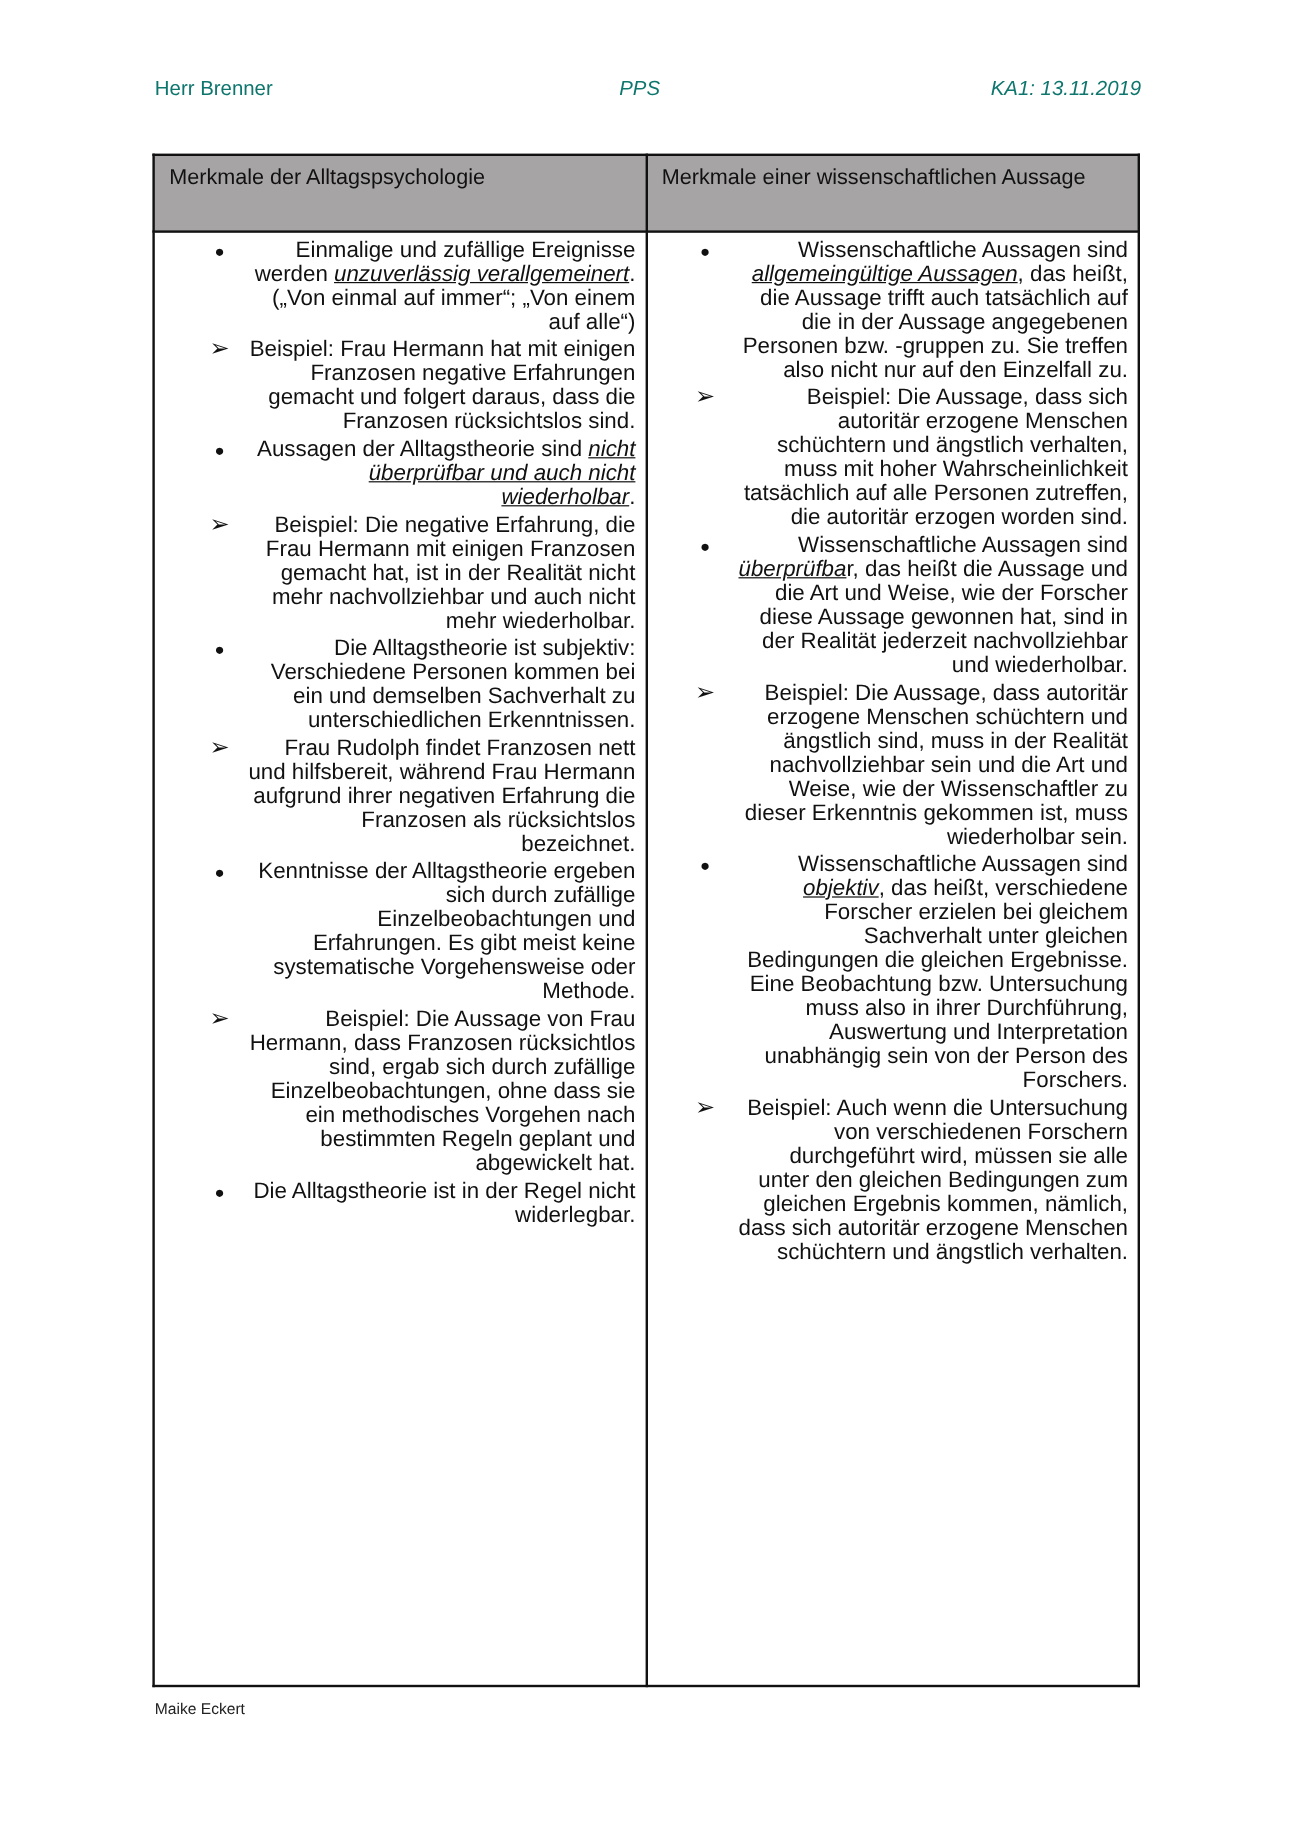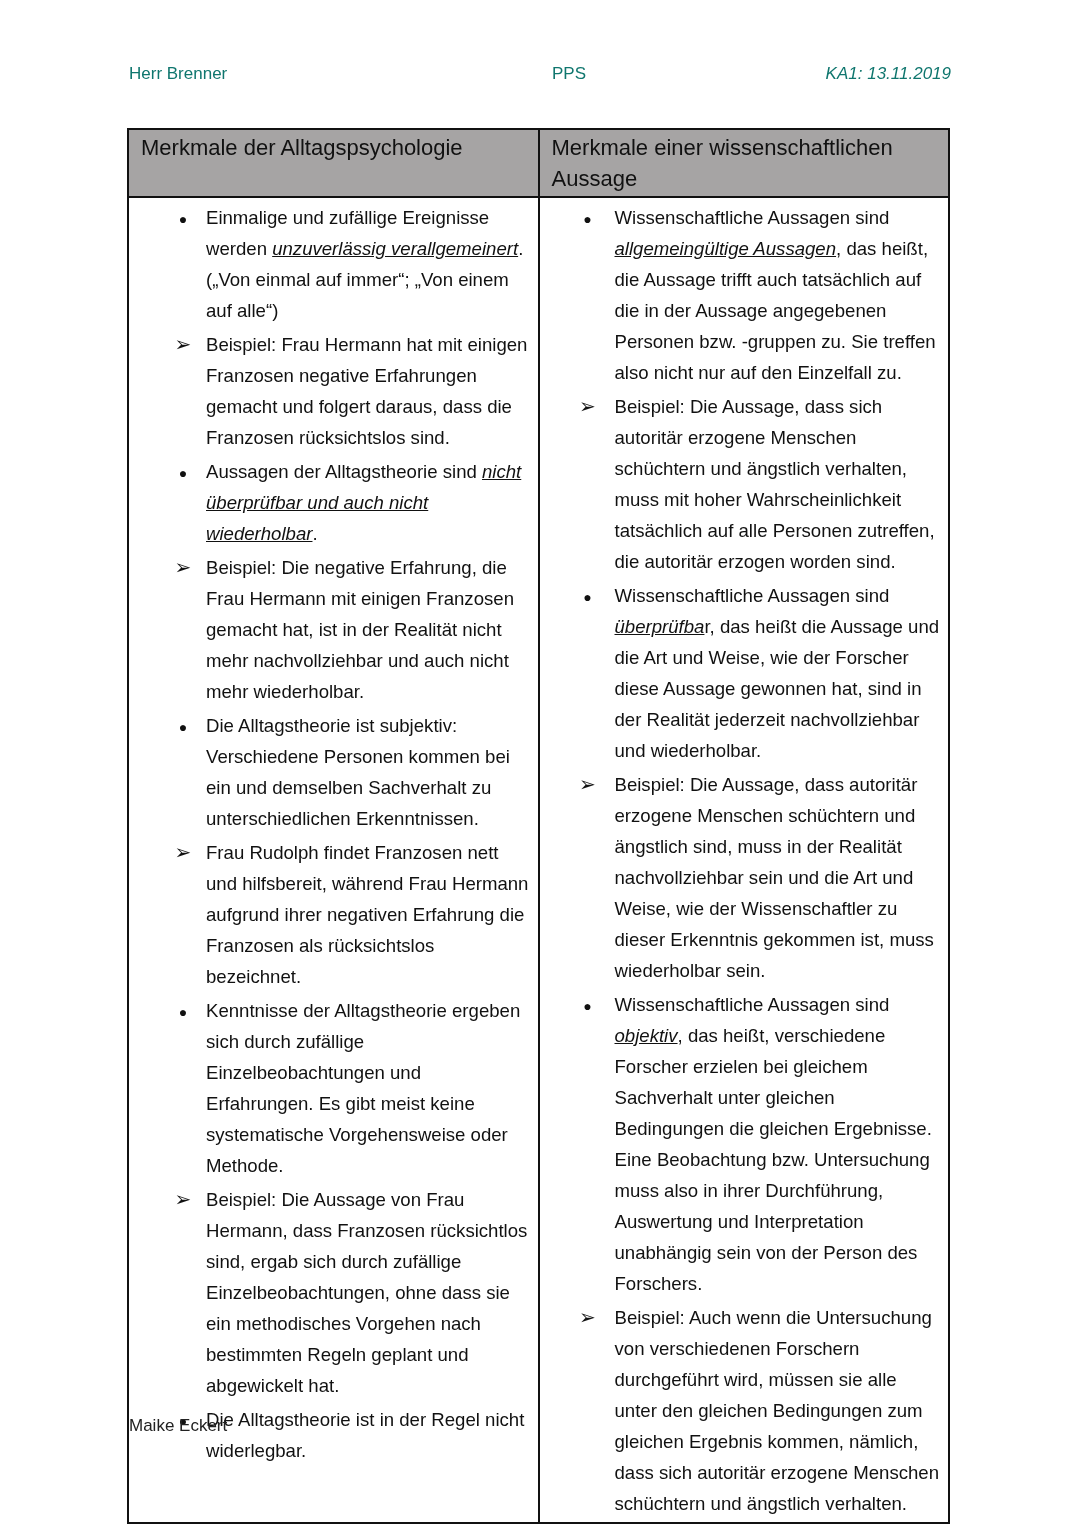--- a/index.html
+++ b/index.html
@@ -1,27 +1,27 @@
 <!DOCTYPE html>
 <html><head>
 <meta charset="utf-8">
 <style>
   html, body { margin:0; padding:0; background:#ffffff; }
   body { width:1080px; height:1527px; position:relative; font-family:"Liberation Sans", sans-serif; color:#111; overflow:hidden; }
   .hdr { position:absolute; top:64px; font-size:17px; color:#0f766e; }
   .hdr.left { left:129px; }
-  .hdr.center { left:552px; }
+  .hdr.center { left:516px;font-style:italic; }
   .hdr.right { right:129px;font-style:italic; }
-  .footer { position:absolute; top:1416px; left:129px; font-size:17px; color:#222; }
+  .footer { position:absolute; top:1416px; left:129px; font-size:13px; color:#222; }
   table.grid { position:absolute; left:127px; top:128px; width:823px; border-collapse:collapse; table-layout:fixed; }
   table.grid th, table.grid td { border:2px solid #111; vertical-align:top; }
-  table.grid th { background:#a6a4a4; font-weight:normal; text-align:left; font-size:22px; line-height:31px; padding:2px 10px 2px 12px; height:58px; }
+  table.grid th { background:#a6a4a4; font-weight:normal; text-align:left; font-size:18px; line-height:31px; padding:2px 10px 2px 12px; height:58px; }
   table.grid td { height:1206px; padding:4px 8px 0 0; }
   ul.items { list-style:none; margin:0; padding:0; }
-  ul.items li { position:relative; padding-left:77px; font-size:18.6px; line-height:31px; margin-bottom:3px; }
+  ul.items li { position:relative; padding-left:77px; font-size:18.6px; line-height:20px; margin-bottom:3px;text-align:right; }
   ul.items li .mk { position:absolute; left:42px; top:0; width:24px; text-align:center; }
   ul.items li.bullet .mk::before { content:"\25CF"; font-size:14px; }
   ul.items li.example .mk::before { content:"\27A2"; font-size:20px; }
   ul.items li.example { }
   .col-right ul.items li { padding-left:75px; }
   .col-right ul.items li .mk { left:36px; }
   .ul-it { font-style:italic; text-decoration:underline; }
   .it { }
 </style>
 </head>

